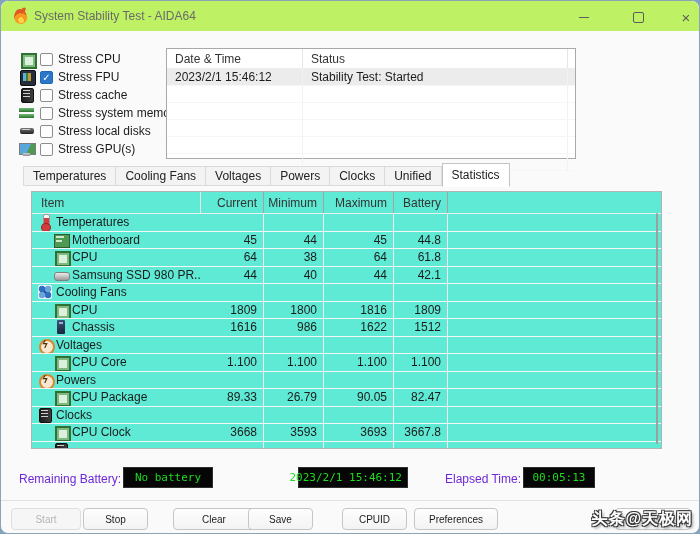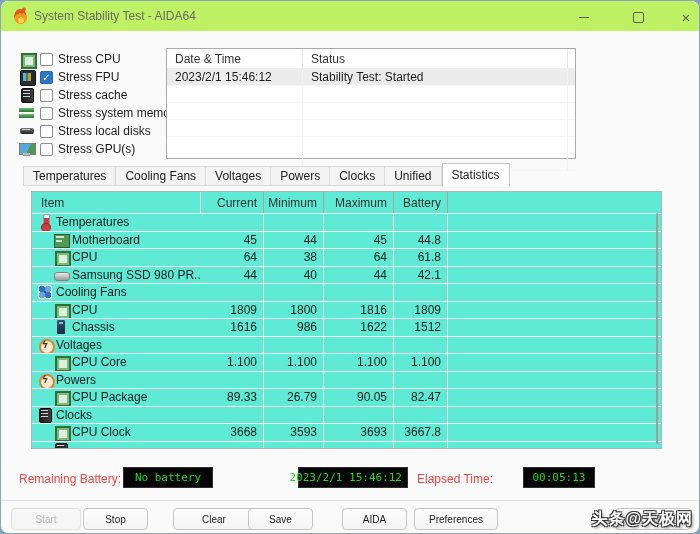--- a/index.html
+++ b/index.html
@@ -74,21 +74,21 @@
   .c-item{width:169px;display:flex;align-items:center;gap:3px;padding-left:5px;height:100%;white-space:nowrap;overflow:hidden;}
   .c-item.child{padding-left:21px;}
   .c-num{text-align:right;padding-right:6px;height:100%;display:flex;align-items:center;justify-content:flex-end;border-right:1px solid #f0f0f0;}
   .shead .c-num{border-right:1px solid #a3a3a3;}
   .shead .c-item{border-right:1px solid #e7e7e7;padding-left:9px;}
   .w-cur{width:63px;}.w-min{width:60px;}.w-max{width:70px;}.w-avg{width:54px;}
   .c-fill{flex:1;height:100%;}
   .stats-scrollbar{position:absolute;right:3px;top:21px;bottom:4px;width:2px;background:#9e9e9e;border-radius:2px;}
 
   
-  .slabel{position:absolute;top:471px;font-size:12px;color:#ef4444;}
+  .slabel{position:absolute;top:471px;font-size:12px;color:#6d28d9;}
   .lcd{position:absolute;top:466px;height:21px;background:#060606;border:1px solid #2e2e2e;color:#1edc1e;font-family:"DejaVu Sans Mono",monospace;font-size:11px;display:flex;align-items:center;justify-content:center;white-space:nowrap;}
   .lcd.right{justify-content:flex-end;padding-right:5px;}
 
   
   .footer-sep{position:absolute;left:0;right:0;top:499px;height:1px;background:#e2e2e2;}
   .btn{position:absolute;top:507px;height:22px;background:linear-gradient(#fdfdfd,#f3f3f3);border:1px solid #c6c6c6;border-radius:4px;font-size:10px;color:#1c1c1c;display:flex;align-items:center;justify-content:center;}
   .btn.disabled{background:#f6f6f6;border-color:#dedede;color:#b5b5b5;}
   .b-start{left:10px;width:70px;}
   .b-stop{left:82px;width:65px;}
   .b-clear{left:172px;width:82px;}
@@ -358,26 +358,26 @@
         <span class="c-fill"></span>
     </div>
 
     <div class="stats-scrollbar"></div>
   </div>
 
   <span class="slabel" style="left:18px;">Remaining Battery:</span>
   <span class="lcd" style="left:122px;width:90px;">No battery</span>
   <span class="slabel" style="left:220px;margin-top:40px;">Test Started:</span>
   <span class="lcd right" style="left:297px;width:110px;">2023/2/1 15:46:12</span>
-  <span class="slabel" style="left:416px;">Elapsed Time:</span>
+  <span class="slabel" style="left:444px;">Elapsed Time:</span>
   <span class="lcd" style="left:522px;width:72px;">00:05:13</span>
 
   <div class="footer-sep"></div>
   <div class="btn b-start disabled">Start</div>
   <div class="btn b-stop">Stop</div>
   <div class="btn b-clear">Clear</div>
   <div class="btn b-save">Save</div>
-  <div class="btn b-cpuid">AIDA</div>
+  <div class="btn b-cpuid">CPUID</div>
   <div class="btn b-pref">Preferences</div>
   <div class="btn b-close">Close</div>
 
   <div class="watermark">头条@天极网</div>
 </div>
 
 </body></html>

